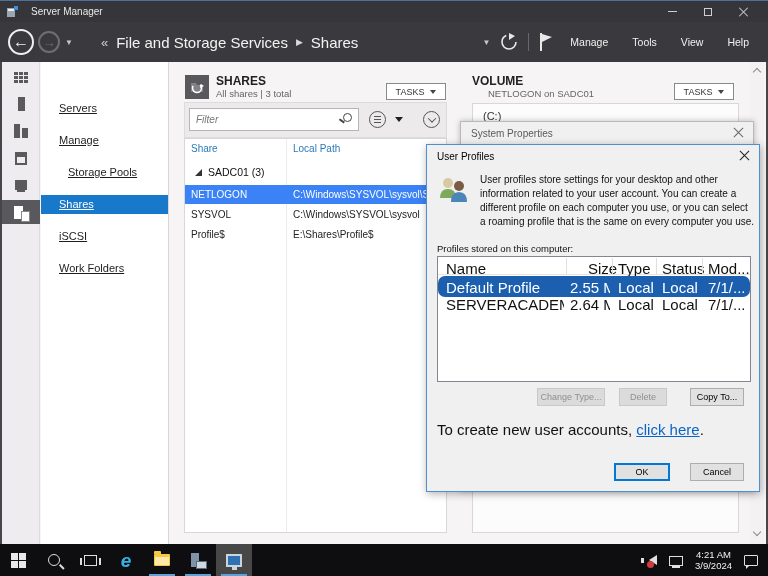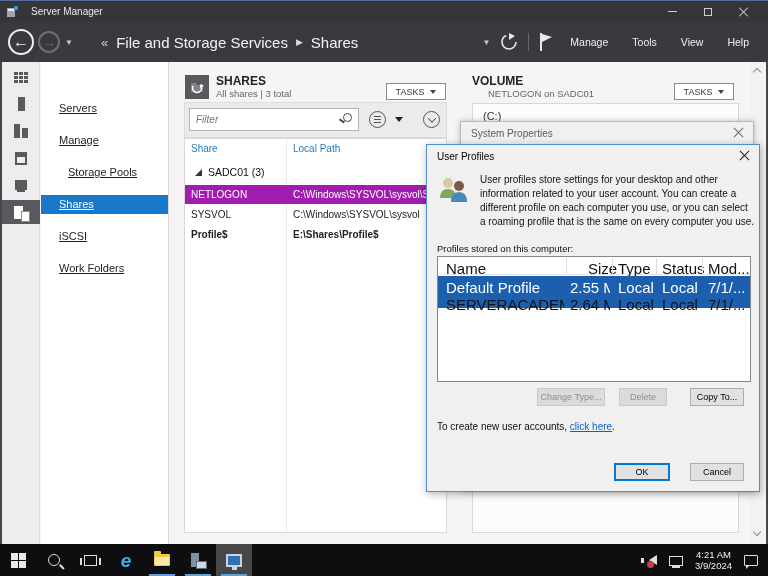--- a/index.html
+++ b/index.html
@@ -69,21 +69,21 @@
   .blk-caret { border-top:5px solid #222; border-left:4px solid transparent; border-right:4px solid transparent; }
 
   .share-list { position:absolute; left:182px; top:76px; width:263px; height:395px; background:#fff; border:1px solid #d9d7d8; overflow:hidden; }
   .col-line { position:absolute; left:101px; top:0; width:1px; height:100%; background:#ececec; }
   .sl-header { position:absolute; left:0; top:0; width:100%; height:20px; font-size:10px; color:#2b7bb9; }
   .sl-header .c1 { position:absolute; left:6px; top:4px; } .sl-header .c2 { position:absolute; left:108px; top:4px; }
   .grp-row { position:absolute; left:0; top:24px; height:18px; display:flex; align-items:center; gap:6px; padding-left:10px; font-size:10.5px; color:#111; }
   .grp-tri { border-bottom:7px solid #333; border-left:7px solid transparent; }
   .srow { position:absolute; left:0; width:100%; height:19px; font-size:10px; color:#222; white-space:nowrap; }
   .srow .c1 { position:absolute; left:6px; top:4px; } .srow .c2 { position:absolute; left:108px; top:4px; }
-  .srow.sel { background:#a21caf; color:#fff;text-align:right; }
+  .srow.sel { background:#3b82f6; color:#fff;text-align:right; }
 
   
   .volume-box { position:absolute; left:470px; top:41px; width:267px; height:430px; background:#fdfcfc; border:1px solid #d9d7d8; }
   .vol-label { position:absolute; left:10px; top:6px; font-size:11px; color:#333; }
 
   .vscroll { position:absolute; right:2px; top:0; width:14px; height:482px; background:#f3f1f2; }
   .vchev { position:absolute; left:4px; width:6px; height:6px; border-right:1.5px solid #8a8a8a; border-bottom:1.5px solid #8a8a8a; }
   .vchev.up { top:7px; transform:rotate(-135deg); } .vchev.down { bottom:9px; transform:rotate(45deg); }
 
   
@@ -95,27 +95,27 @@
 
   .uprof { position:absolute; left:424px; top:82px; width:334px; height:348px; background:#f0f0f0; border:1px solid #4f8fce; box-shadow:1px 2px 8px rgba(0,0,0,.3); }
   .uprof .dtitle { position:absolute; left:10px; top:6px; font-size:10px; color:#000; }
   .uprof .dlg-x::before,.uprof .dlg-x::after { background:#222; }
   .up-desc { position:absolute; left:53px; top:28px; width:276px; font-size:10px; line-height:14px; color:#111; }
   .up-label { position:absolute; left:10px; top:98px; font-size:9.5px; color:#111; }
   .listbox { position:absolute; left:10px; top:111px; width:314px; height:126px; background:#fff; border:1px solid #828790; font-size:15px; color:#111; }
   .lb-head { position:absolute; left:0; top:0; width:100%; height:18px; border-bottom:1px solid #e5e5e5; }
   .lb-col { position:absolute; top:3px; }
   .lb-div { position:absolute; top:1px; width:1px; height:16px; background:#e0e0e0; }
-  .lb-row { position:absolute; left:0; width:100%; height:32px; }
+  .lb-row { position:absolute; left:0; width:100%; height:21px;border-radius:7px; }
   .lb-row.sel { background:#1b5fae; color:#fff; }
   .lb-cell { position:absolute; top:3px; white-space:nowrap; overflow:hidden; }
   .btn { position:absolute; height:18px; background:#e1e1e1; border:1px solid #adadad; font-size:9px; color:#000; display:flex; align-items:center; justify-content:center; font-family:"Liberation Sans",sans-serif; }
   .btn.disabled { background:#dbdbdb; border-color:#c9c9c9; color:#8f8f8f; }
   .btn.focus { border:2px solid #0078d7; }
-  .up-foot { position:absolute; left:10px; top:276px; font-size:10px; color:#111; }
+  .up-foot { position:absolute; left:10px; top:276px; font-size:15px; color:#111; }
   .link { color:#0a64c8; text-decoration:underline; }
 
   
   .taskbar { position:absolute; left:0; top:544px; width:768px; height:32px; background:#0e0e10; display:flex; align-items:stretch; }
   .tb-btn { width:36px; display:flex; align-items:center; justify-content:center; position:relative; }
   .tb-btn.open::after { content:""; position:absolute; left:5px; right:5px; bottom:0; height:2px; background:#5aa2d8; }
   .tb-btn.active { background:#474747; }
   .win-logo { display:grid; grid-template-columns:7px 7px; grid-template-rows:7px 7px; gap:1px; }
   .win-logo i { background:#e8e8e8; }
   .tb-search { position:relative; width:12px; height:12px; border:1.5px solid #ddd; border-radius:50%; }
@@ -279,21 +279,21 @@
       <span>SADC01 (3)</span>
     </div>
     <div class="srow sel" style="top:46px;">
       <span class="c1">NETLOGON</span>
       <span class="c2">C:\Windows\SYSVOL\sysvol\Serve</span>
     </div>
     <div class="srow" style="top:66px;">
       <span class="c1">SYSVOL</span>
       <span class="c2">C:\Windows\SYSVOL\sysvol</span>
     </div>
-    <div class="srow" style="top:86px;font-weight:bold;">
+    <div class="srow" style="top:86px;">
       <span class="c1">Profile$</span>
       <span class="c2">E:\Shares\Profile$</span>
     </div>
   </div>
 
   <div class="h-title" style="left:470px; top:12px;text-align:right;">VOLUME</div>
   <div class="h-sub" style="left:470px; top:26px;padding-left:16px;">NETLOGON on SADC01</div>
   <div class="tasks-btn" style="left:672px; top:21px;">
     <span>TASKS</span>
       <span class="tri"></span>

